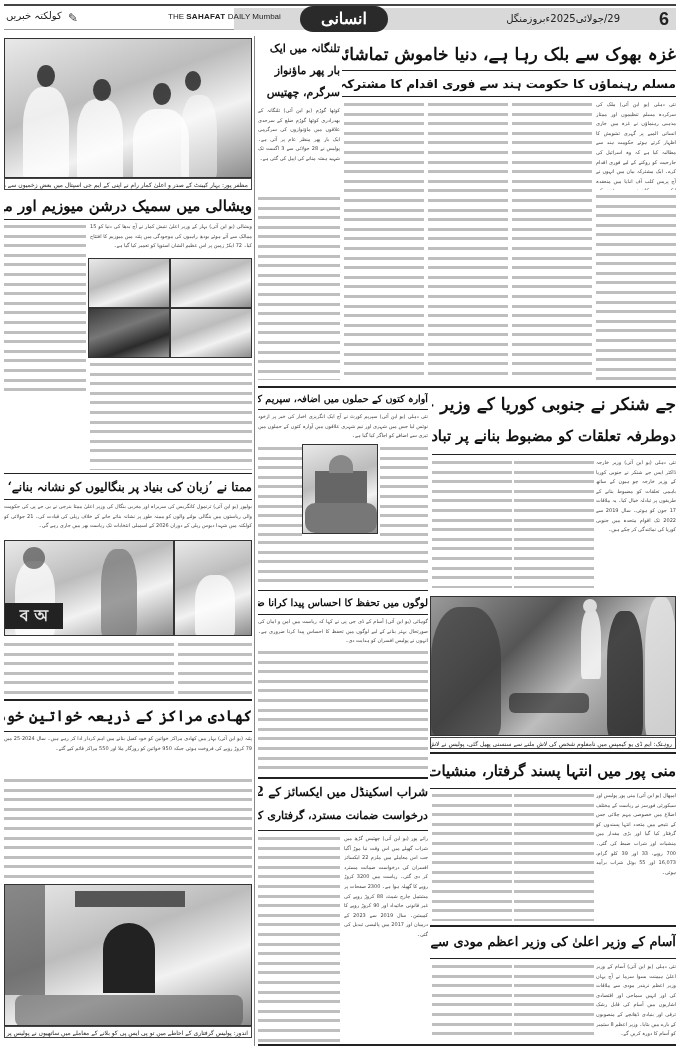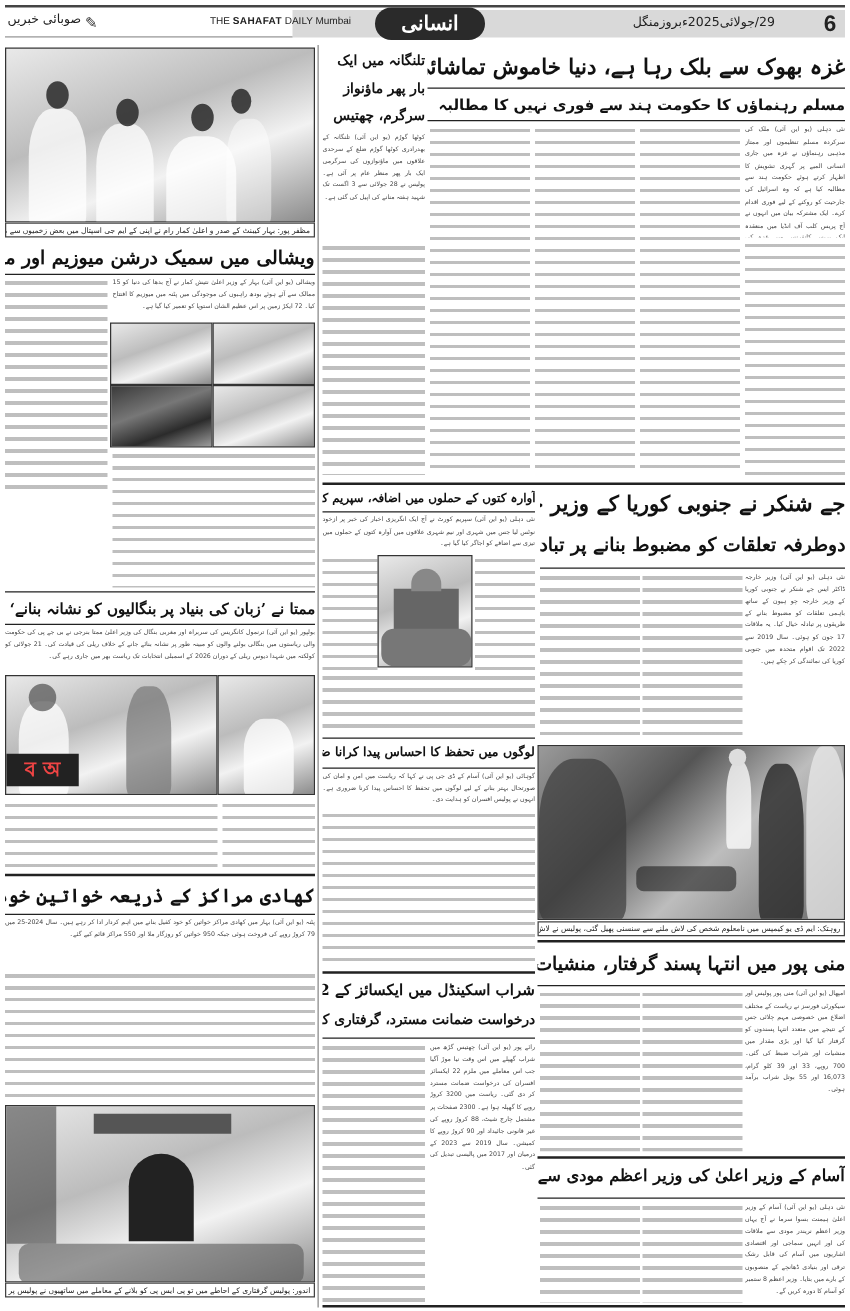--- a/index.html
+++ b/index.html
@@ -37,21 +37,21 @@
     opacity: .55; }
   .fill-text { position: absolute; direction: rtl; text-align: justify; font: 5px/9.6px "DejaVu Sans", sans-serif; color: #444; overflow: hidden; }
 </style>
 </head>
 <body>
 
 <div class="masthead">
   <div class="mast-rule"></div>
   <div class="mast-bar"></div>
   <div class="mast-bar-left"></div>
-  <div class="mast-section">صوبائی خبریں</div>
+  <div class="mast-section">کولکتہ خبریں</div>
   <div class="mast-section-icon">✎</div>
   <div class="mast-brand">
     <span>THE</span>
     <b>SAHAFAT</b>
     <span>DAILY Mumbai</span>
   </div>
   <div class="mast-logo">انسانی</div>
   <div class="mast-date">29/جولائی2025ءبروزمنگل</div>
   <div class="page-num">6</div>
 </div>
@@ -79,21 +79,21 @@
 <div class="photo light" style="left:170px;top:308px;width:82px;height:50px;"></div>
 <div class="fill" style="left:90px;top:360px;width:162px;height:110px;"></div>
 <div class="hrule" style="left:4px;top:473px;width:248px;"></div>
 
 <div class="headline" style="left:4px;top:476px;width:248px;height:22px;font-size:12px;line-height:22px;">ممتا نے ’زبان کی بنیاد پر بنگالیوں کو نشانہ بنانے‘ کے خلاف ریلی کی قیادت کی</div>
 <div class="hrule" style="left:4px;top:499px;width:248px;"></div>
 <div class="fill-text" style="left:4px;top:502px;width:248px;height:36px;">بولپور (یو این آئی) ترنمول کانگریس کی سربراہ اور مغربی بنگال کی وزیر اعلیٰ ممتا بنرجی نے بی جے پی کی حکومت والی ریاستوں میں بنگالی بولنے والوں کو مبینہ طور پر نشانہ بنائے جانے کے خلاف ریلی کی قیادت کی۔ 21 جولائی کو کولکتہ میں شہدا دیوس ریلی کے دوران 2026 کے اسمبلی انتخابات تک ریاست بھر میں جاری رہے گی۔</div>
 <div class="photo light" style="left:4px;top:540px;width:170px;height:96px;">
   <div class="fig" style="left:10px;top:20px;width:40px;height:76px;"></div>
   <div class="head" style="left:18px;top:6px;width:22px;height:22px;background:rgba(80,80,80,.7);"></div>
-  <div style="position:absolute;left:0;top:62px;width:58px;height:26px;background:#222;color:#ef4444;font:bold 16px 'DejaVu Sans',sans-serif;text-align:center;line-height:26px;">ব অ</div>
+  <div style="position:absolute;left:0;top:62px;width:58px;height:26px;background:#222;color:#e5e5e5;font:bold 16px 'DejaVu Sans',sans-serif;text-align:center;line-height:26px;">ব অ</div>
   <div class="fig" style="left:96px;top:8px;width:36px;height:88px;background:rgba(120,120,120,.7);"></div>
 </div>
 <div class="photo light" style="left:174px;top:540px;width:78px;height:96px;">
   <div class="fig" style="left:20px;top:34px;width:40px;height:62px;"></div>
 </div>
 <div class="fill" style="left:4px;top:640px;width:170px;height:56px;"></div>
 <div class="fill" style="left:176px;top:540px;width:76px;height:0px;"></div>
 <div class="fill" style="left:178px;top:640px;width:74px;height:56px;"></div>
 <div class="hrule thick" style="left:4px;top:699px;width:248px;"></div>
 
@@ -110,21 +110,21 @@
 </div>
 <div class="caption" style="left:4px;top:1026px;width:248px;height:12px;">اندور: پولیس گرفتاری کے احاطے میں تو پی ایس پی کو بلانے کے معاملے میں ساتھیوں نے پولیس پر سب انسپکٹر اور حاضر کرنے کے تھانے میں ہنگامہ کیا۔</div>
 
 <div class="vrule" style="left:254px;top:36px;height:1010px;"></div>
 
 <div class="headline" style="left:258px;top:38px;width:82px;height:66px;font-size:11px;line-height:22px;white-space:normal;">تلنگانہ میں ایک بار پھر ماؤنواز سرگرم، چھتیس گڑھ میں الرٹ جاری</div>
 <div class="fill-text" style="left:258px;top:106px;width:82px;height:86px;">کوٹھا گوڑم (یو این آئی) تلنگانہ کے بھدرادری کوٹھا گوڑم ضلع کے سرحدی علاقوں میں ماؤنوازوں کی سرگرمی ایک بار پھر منظر عام پر آئی ہے۔ پولیس نے 28 جولائی سے 3 اگست تک شہید ہفتہ منانے کی اپیل کی گئی ہے۔</div>
 
 <div class="headline" style="left:342px;top:40px;width:334px;height:28px;font-size:17px;line-height:28px;">غزہ بھوک سے بلک رہا ہے، دنیا خاموش تماشائی بن کر نہیں رہ سکتی</div>
 <div class="hrule" style="left:342px;top:70px;width:334px;"></div>
-<div class="subhead" style="left:342px;top:73px;width:334px;height:22px;font-size:12px;line-height:22px;">مسلم رہنماؤں کا حکومت ہند سے فوری نہیں کا مطالبہ</div>
+<div class="subhead" style="left:342px;top:73px;width:334px;height:22px;font-size:12px;line-height:22px;">مسلم رہنماؤں کا حکومت ہند سے فوری اقدام کا مشترکہ</div>
 <div class="hrule" style="left:342px;top:96px;width:334px;"></div>
 <div class="fill-text" style="left:596px;top:100px;width:80px;height:90px;">نئی دہلی (یو این آئی) ملک کی سرکردہ مسلم تنظیموں اور ممتاز مذہبی رہنماؤں نے غزہ میں جاری انسانی المیے پر گہری تشویش کا اظہار کرتے ہوئے حکومت ہند سے مطالبہ کیا ہے کہ وہ اسرائیل کی جارحیت کو روکنے کے لیے فوری اقدام کرے۔ ایک مشترکہ بیان میں انہوں نے آج پریس کلب آف انڈیا میں منعقدہ ایک پریس کانفرنس میں غزہ کی موجودہ صورتحال پر روشنی ڈالی۔</div>
 <div class="fill" style="left:512px;top:100px;width:80px;height:280px;"></div>
 <div class="fill" style="left:428px;top:100px;width:80px;height:280px;"></div>
 <div class="fill" style="left:344px;top:100px;width:80px;height:280px;"></div>
 <div class="fill" style="left:258px;top:194px;width:82px;height:186px;"></div>
 <div class="fill" style="left:596px;top:192px;width:80px;height:188px;"></div>
 <div class="hrule thick" style="left:258px;top:386px;width:418px;"></div>
 
 <div class="headline" style="left:258px;top:390px;width:170px;height:18px;font-size:9.5px;line-height:18px;">آوارہ کتوں کے حملوں میں اضافہ، سپریم کورٹ کا ازخود نوٹس</div>

